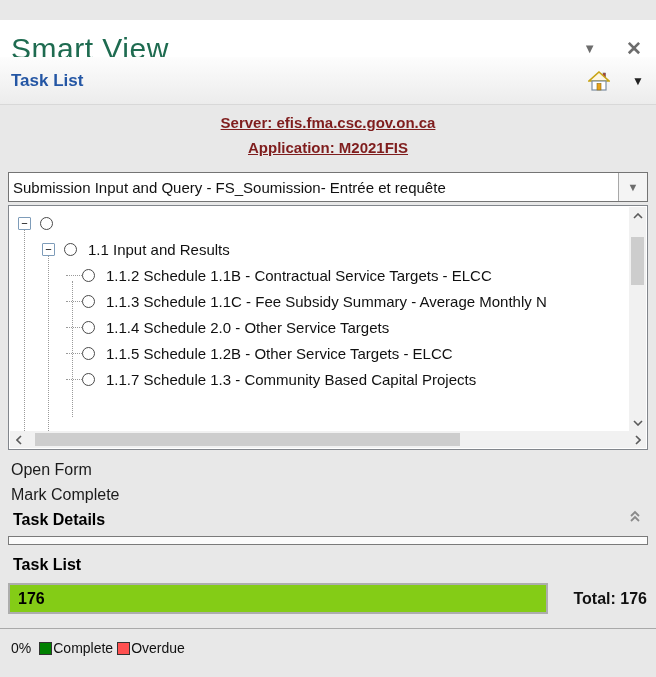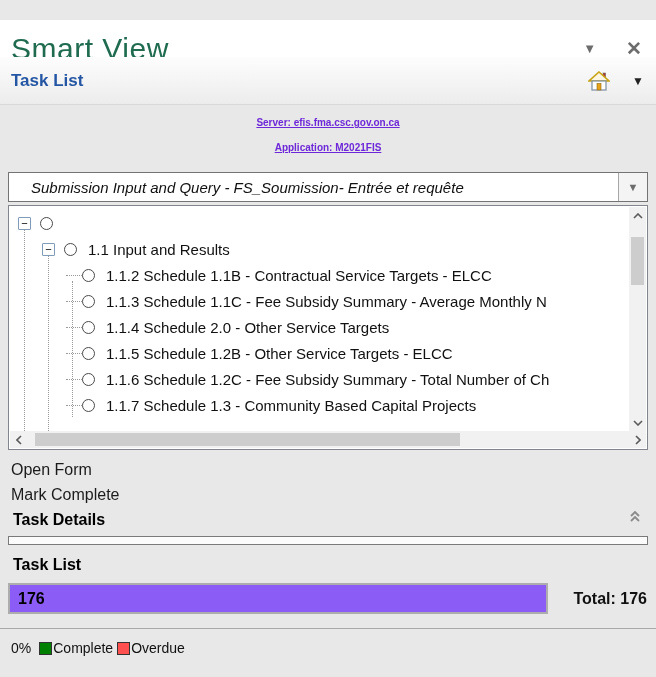--- a/index.html
+++ b/index.html
@@ -31,30 +31,30 @@
     border-bottom:1px solid #d8d8d8;
     display:flex; align-items:center;
   }
   .panel-title { font-size:17px; font-weight:bold; color:#2456a4; padding-left:11px; }
   .panel-bar-icons { position:absolute; right:12px; top:0; height:48px; display:flex; align-items:center; gap:22px; }
   .home-ic svg { display:block; }
   .small-arrow { color:#222; font-size:12px; }
   
   .links { position:absolute; top:110px; left:0; width:656px; text-align:center; }
   .links a, .links .lnk {
-    display:block; font-size:10px; font-weight:bold;
-    color:#6d28d9; text-decoration:underline; line-height:25px; cursor:pointer;
+    display:block; font-size:15px; font-weight:bold;
+    color:#7f1d1d; text-decoration:underline; line-height:25px; cursor:pointer;
   }
   
   .combo {
     position:absolute; top:172px; left:8px; width:640px; height:30px;
     background:#fff; border:1px solid #747474; display:flex; align-items:center;
   }
   .combo-text {
-    flex:1; font-size:15px; padding-left:22px; white-space:nowrap; overflow:hidden;font-style:italic;
+    flex:1; font-size:15px; padding-left:4px; white-space:nowrap; overflow:hidden;
   }
   .combo-btn {
     width:29px; height:100%; border-left:1px solid #a8a8a8; background:#f4f4f4;
     display:flex; align-items:center; justify-content:center; color:#6d6d6d; font-size:12px;
   }
   
   .tree-panel {
     position:absolute; top:205px; left:8px; width:640px; height:245px;
     background:#fff; border:1px solid #82868c;
   }
@@ -111,21 +111,21 @@
   .section-title { position:absolute; left:13px; font-size:16px; font-weight:bold; color:#000; }
   .task-details-title { top:511px; }
   .collapse-chevrons { position:absolute; right:14px; top:509px; color:#8a8a8a; }
   .progress-bar {
     position:absolute; top:536px; left:8px; width:640px; height:9px;
     border:1px solid #7a7a7a; background:#fbfbfb;
   }
   .task-list-title { top:556px; }
   .count-input {
     position:absolute; top:583px; left:8px; width:540px; height:31px;
-    border:2px solid #adadad; background:#8b5cf6;
+    border:2px solid #adadad; background:#84cc16;
     font-family:"Liberation Sans", sans-serif;
     font-size:16px; font-weight:bold; padding-left:8px; color:#000;
   }
   .total-label { position:absolute; top:590px; right:9px; font-size:16px; font-weight:bold; }
   .divider { position:absolute; top:628px; left:0; width:656px; border-top:1px solid #a9a9a9; }
   
   .legend { position:absolute; top:640px; left:11px; display:flex; align-items:center; font-size:14px; }
   .legend .pct { margin-right:4px; }
   .legend-swatch { width:13px; height:13px; border:1px solid #333; margin:0 1px 0 4px; flex:none; }
 </style>
@@ -195,25 +195,20 @@
         <span class="tree-label">1.1.4 Schedule 2.0 - Other Service Targets</span>
       </div>
       <div class="tree-row level-2">
         <span class="stub"></span>
         <span class="task-circle"></span>
         <span class="tree-label">1.1.5 Schedule 1.2B - Other Service Targets - ELCC</span>
       </div>
       <div class="tree-row level-2">
         <span class="stub"></span>
         <span class="task-circle"></span>
-        <span class="tree-label">1.1.6 Schedule 1.2C - Fee Subsidy Summary - Total Number of Ch</span>
-      </div>
-      <div class="tree-row level-2">
-        <span class="stub"></span>
-        <span class="task-circle"></span>
         <span class="tree-label">1.1.7 Schedule 1.3 - Community Based Capital Projects</span>
       </div>
     </div>
   <div class="vscroll">
     <div class="sb-arrow v-up">
       <svg width="10" height="6" viewBox="0 0 10 6">
           <polyline points="1,5 5,1 9,5" fill="none" stroke="#5a5a5a" stroke-width="1.6"></polyline>
         </svg>
     </div>
     <div class="v-thumb"></div>

